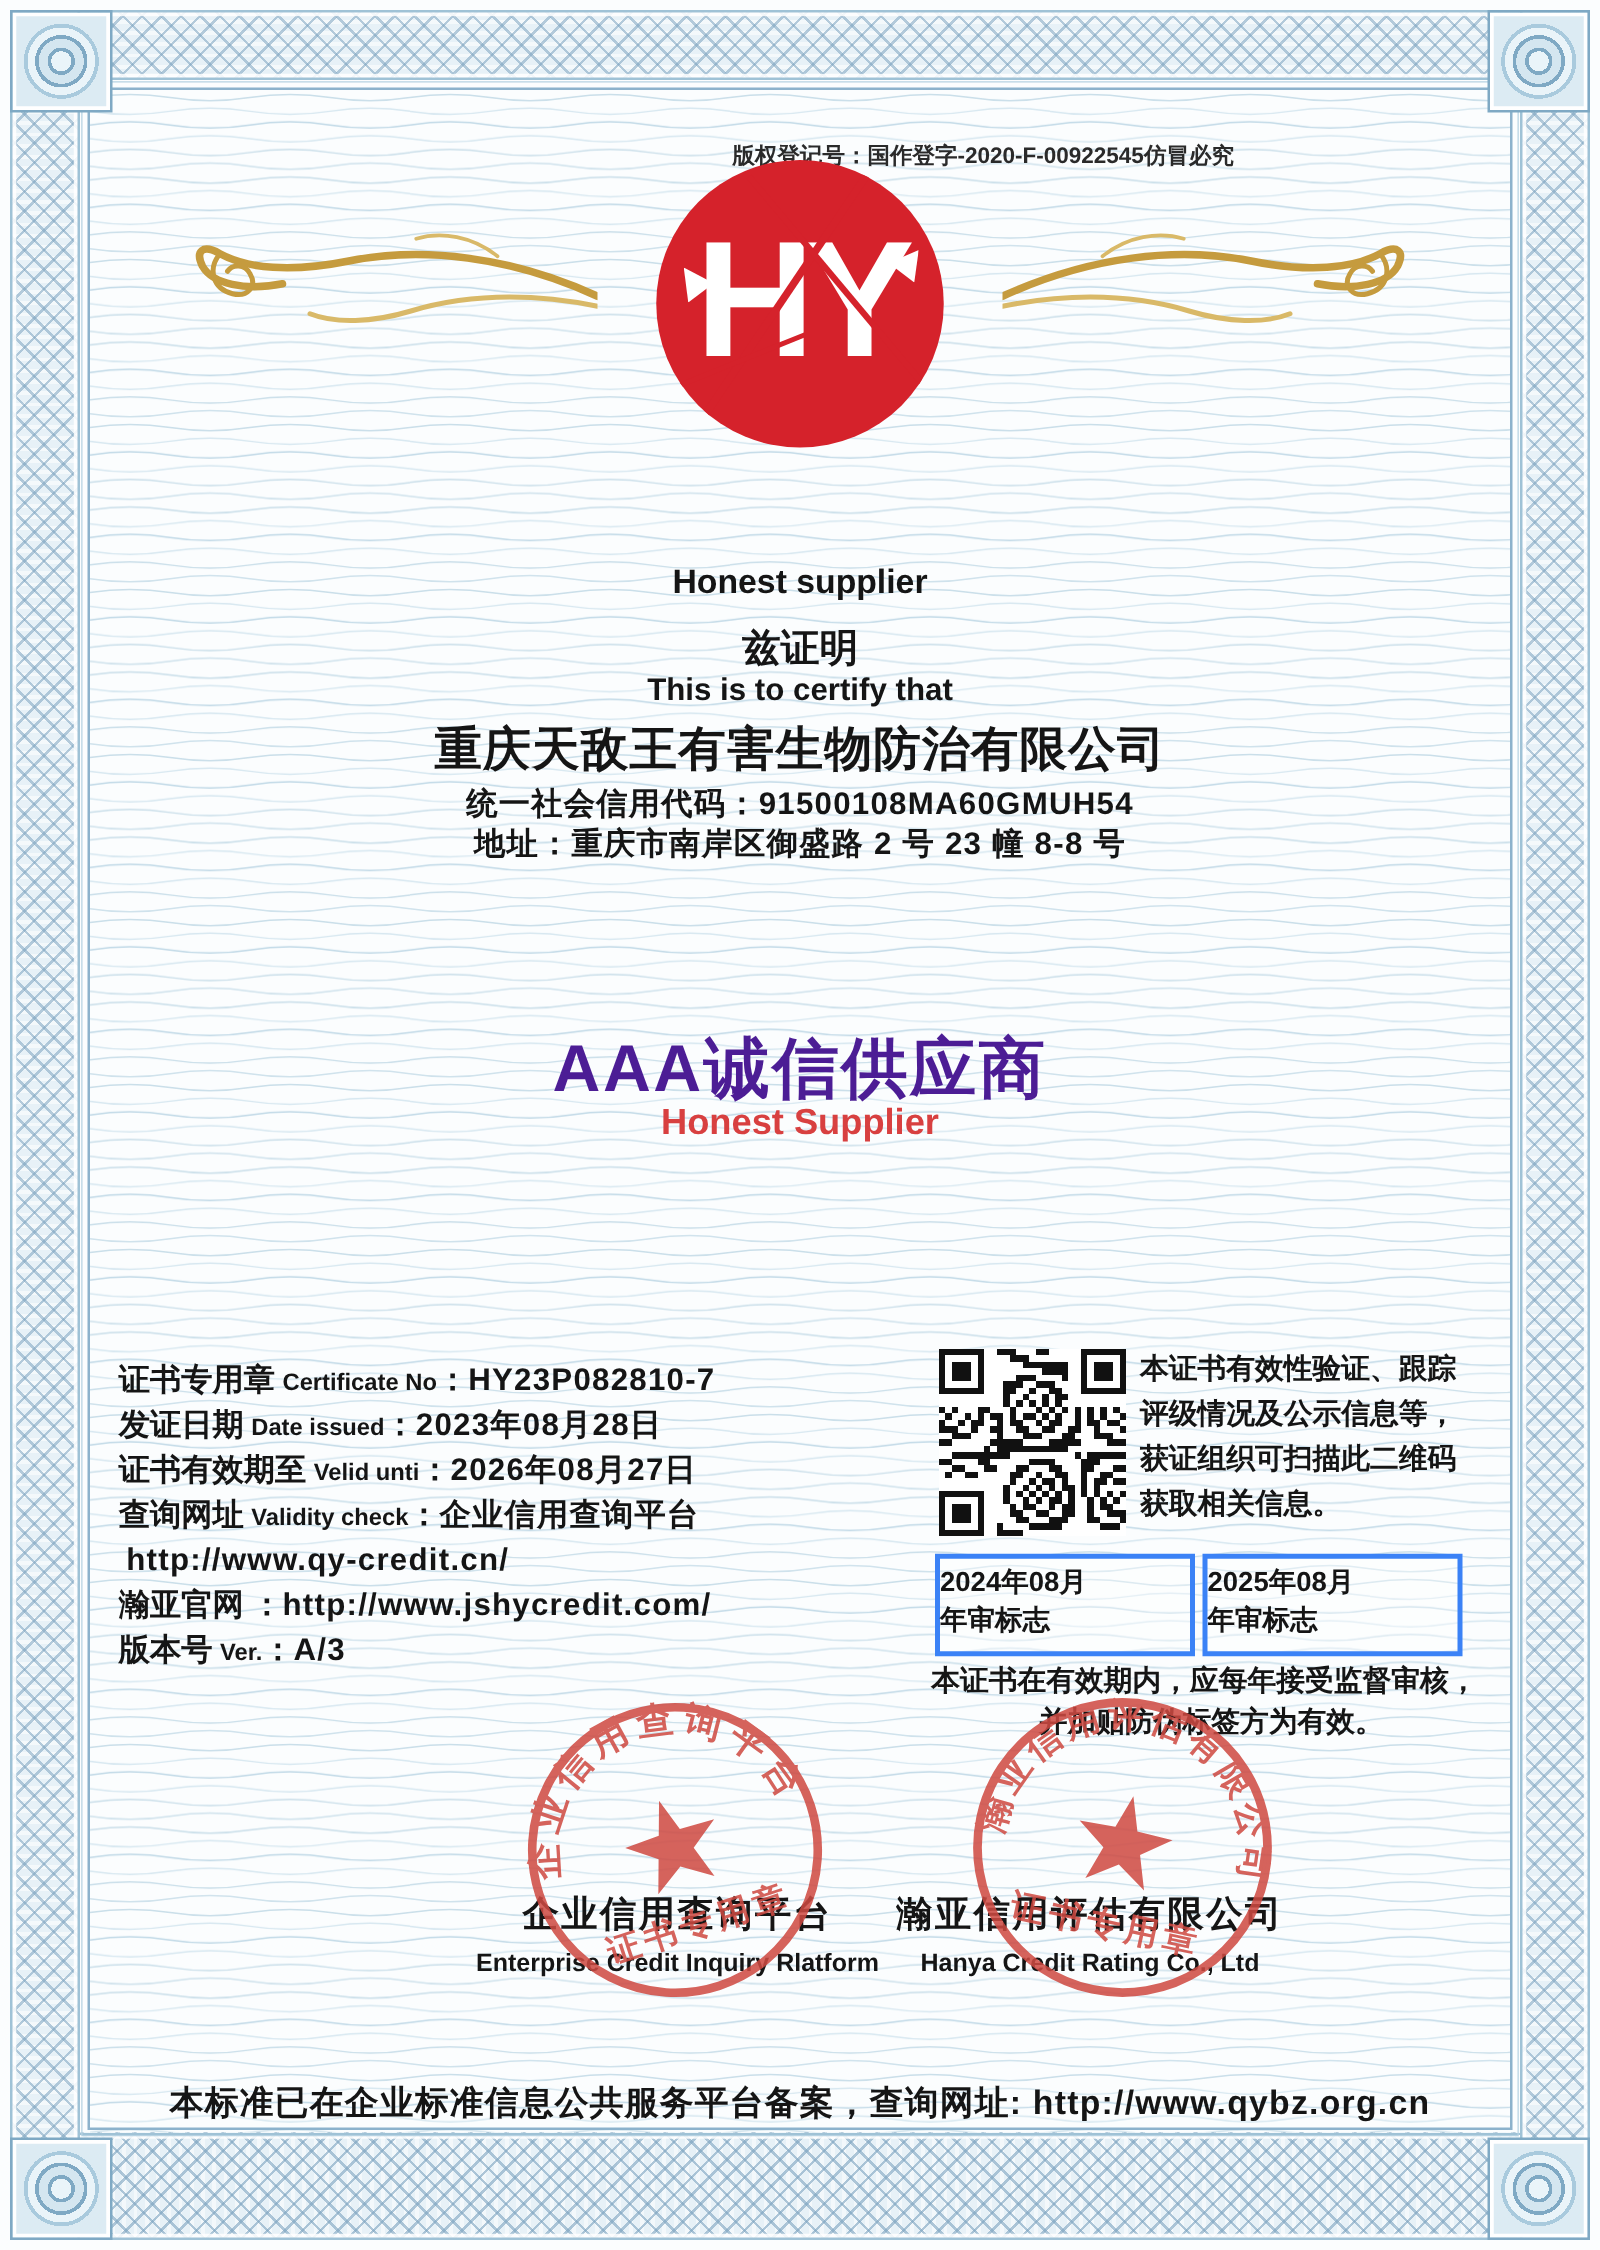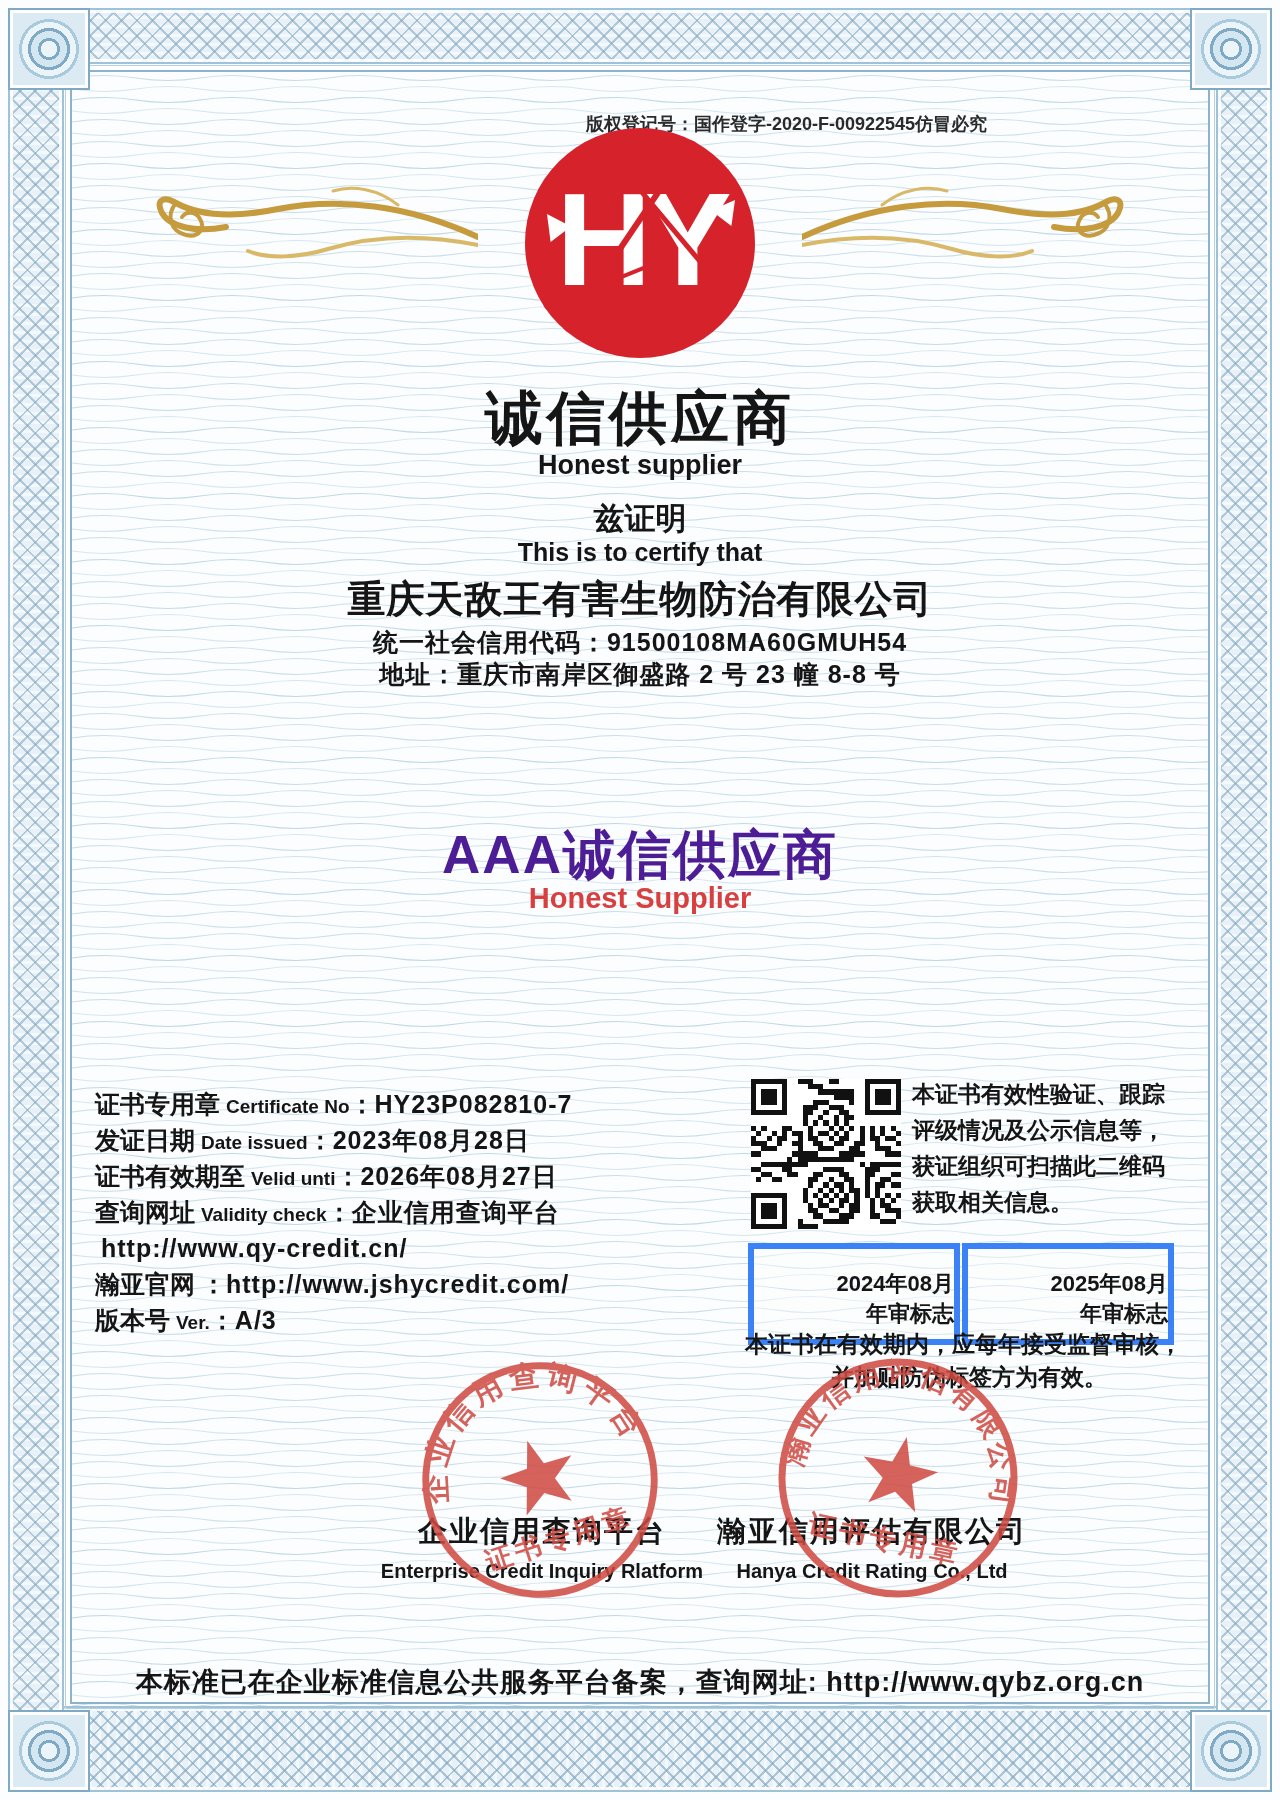--- a/index.html
+++ b/index.html
@@ -72,22 +72,22 @@
   #award-en{top:882px;font-size:29px;font-weight:600;color:#d84040;}
   #details{left:95px;top:1090px;width:620px;}
   .detail-line{margin-bottom:4px;line-height:29px;white-space:nowrap;}
   .dl-zh{font-size:25px;font-weight:700;}
   .dl-en{font-size:19px;font-weight:600;margin-left:6px;}
   .dl-sep{font-size:25px;font-weight:700;}
   .dl-val{font-size:25px;font-weight:700;letter-spacing:1px;margin-top:20px;}
   #qr{left:751px;top:1079px;}
   #qr-note{left:912px;top:1076px;width:285px;font-size:23px;font-weight:600;line-height:36px;}
   .annual-box{
-    top:1243px;width:200px;height:70px;border:6px solid #3b82f6;
-    background:rgba(255,255,255,.35);text-align:right;padding-top:20px;
+    top:1243px;width:200px;height:70px;border:4px solid #3b82f6;
+    background:rgba(255,255,255,.35);text-align:left;padding-top:4px;
   }
   #annual-1{left:748px;} #annual-2{left:962px;}
   .annual-box div{font-size:22px;font-weight:600;line-height:30px;}
   #supervision{left:745px;top:1328px;width:448px;font-size:23px;font-weight:600;line-height:33px;}
   #supervision .l2{text-align:center;}
   .issuer{width:440px;text-align:center;}
   .issuer .zh{font-size:29px;font-weight:700;letter-spacing:2px;}
   .issuer .en{font-size:20px;font-weight:600;margin-top:8px;}
   #issuer-left{left:322px;top:1512px;}
   #issuer-right{left:652px;top:1512px;}
@@ -142,21 +142,20 @@
 
   <div id="logo" class="abs">
     <div class="hy">HY</div>
     <div class="slash s1"></div>
     <div class="slash s2"></div>
     <div class="slash s3"></div>
     <div class="shard sh1"></div>
     <div class="shard sh2"></div>
   </div>
 
-  <div id="title-zh" class="abs ctr">诚信供应商</div>
   <div id="title-en" class="abs ctr">Honest supplier</div>
   <div id="certify-zh" class="abs ctr">兹证明</div>
   <div id="certify-en" class="abs ctr">This is to certify that</div>
 
   <div id="company-name" class="abs ctr">重庆天敌王有害生物防治有限公司</div>
   <div id="company-code" class="abs ctr">统一社会信用代码：91500108MA60GMUH54</div>
   <div id="company-addr" class="abs ctr">地址：重庆市南岸区御盛路 2 号 23 幢 8-8 号</div>
 
   <div id="award-zh" class="abs ctr">AAA诚信供应商</div>
   <div id="award-en" class="abs ctr">Honest Supplier</div>

